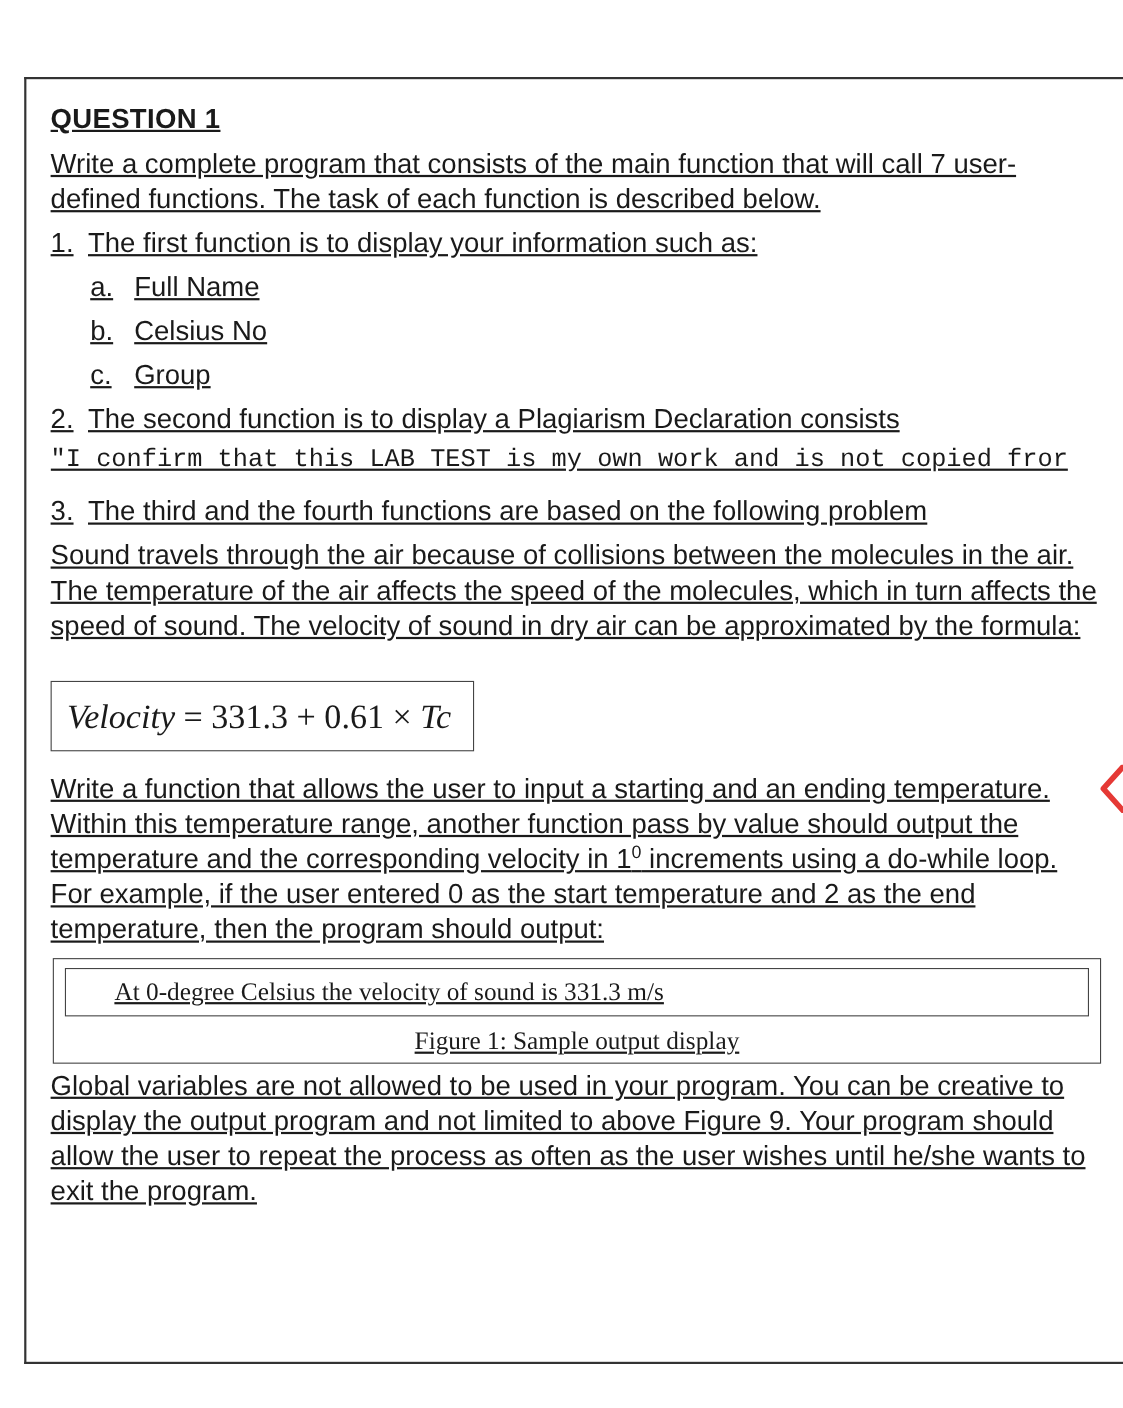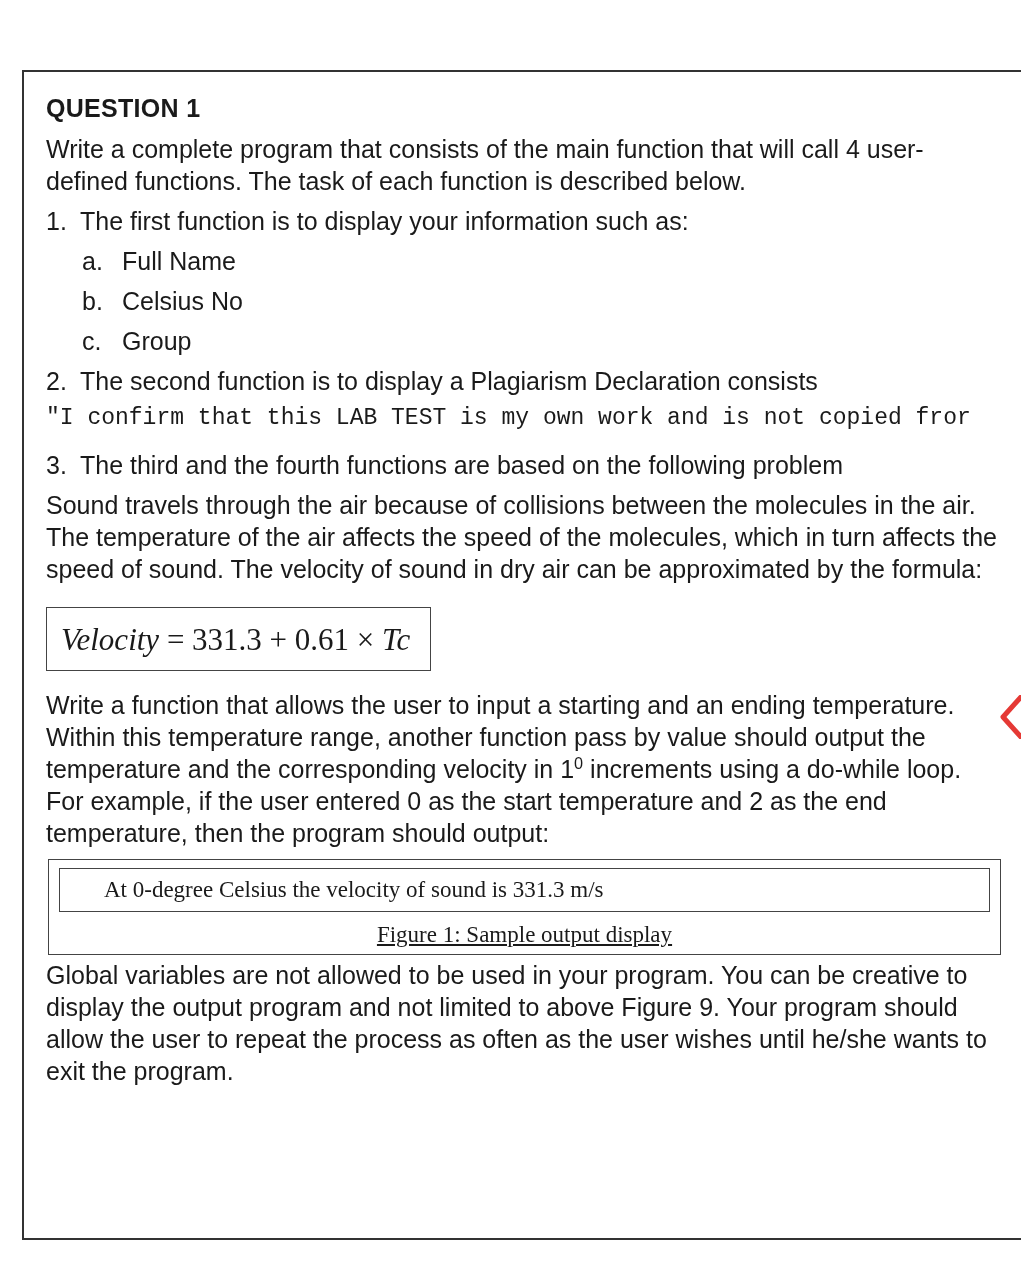--- a/index.html
+++ b/index.html
@@ -14,20 +14,21 @@
     .page-border {
       position: absolute;
       top: 70px;
       left: 22px;
       right: 0;
       bottom: 40px;
       border: 2px solid #333;
       border-right: none;
       padding: 22px 18px 30px 22px;
       overflow: hidden;
+      text-decoration: underline;
     }
     .q-title {
       font-weight: 700;
       font-size: 25px;
       letter-spacing: 0.3px;
       margin-bottom: 10px;
     }
     .body-text {
       font-size: 25px;
       line-height: 1.28;
@@ -46,21 +47,21 @@
       font-family: "Courier New", monospace;
       font-size: 23px;
       white-space: nowrap;
       margin: 6px 0 18px 0;
       overflow: hidden;
     }
     .formula-box {
       display: inline-block;
       border: 1px solid #444;
       padding: 14px 20px 12px 14px;
-      margin: 14px 0 18px 0;
+      margin: 26px 0 18px 0;
     }
     .formula {
       font-family: "Cambria Math", "Times New Roman", serif;
       font-style: italic;
       font-size: 31px;
       white-space: nowrap;
     }
     .formula .upright { font-style: normal; }
     .sup { font-size: 0.65em; vertical-align: super; }
     .output-frame {
@@ -99,21 +100,21 @@
     }
     .chevron svg { display: block; }
   </style>
 </head>
 <body>
 
 <div class="page-border">
 
   <div class="q-title">QUESTION 1</div>
 
-  <div class="body-text">Write a complete program that consists of the main function that will call 4 user-defined functions. The task of each function is described below.</div>
+  <div class="body-text">Write a complete program that consists of the main function that will call 7 user-defined functions. The task of each function is described below.</div>
 
   <div class="list-row">
     <div class="list-num">1.</div>
     <div class="list-content">The first function is to display your information such as:</div>
   </div>
 
   <div class="list-row">
     <div class="list-num-indent">a.</div>
     <div class="list-content">Full Name</div>
   </div>

